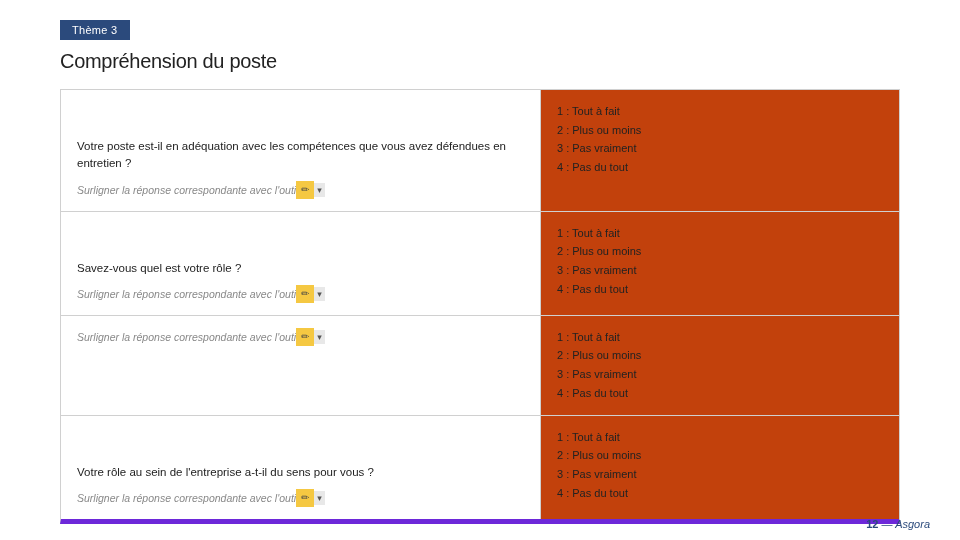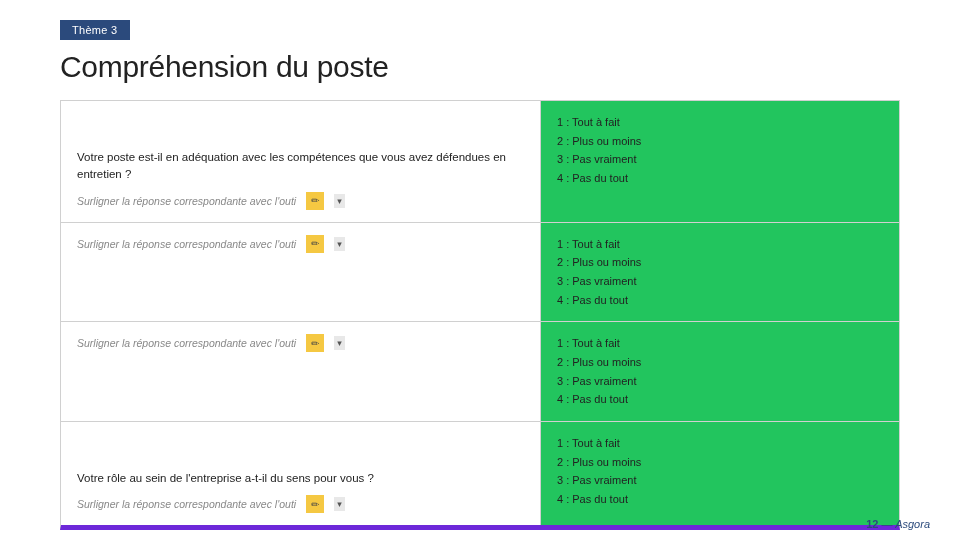--- a/index.html
+++ b/index.html
@@ -25,21 +25,21 @@
       background: #2b4a7c;
       color: #ffffff;
       font-size: 11px;
       padding: 4px 12px;
       margin-bottom: 10px;
       font-weight: 500;
       letter-spacing: 0.3px;
     }
 
     .page-title {
-      font-size: 30px;
+      font-size: 20px;
       font-weight: 300;
       color: #222;
       margin-bottom: 16px;
       letter-spacing: -0.3px;
     }
 
     .questions-container {
       width: 100%;
     }
 
@@ -64,21 +64,21 @@
       font-size: 11.5px;
       color: #222;
       line-height: 1.5;
       margin-bottom: 8px;
       margin-top: 36px;
     }
 
     .highlight-area {
       display: flex;
       align-items: center;
-      gap: 10px;
+      gap: 0;
       margin-top: 0;
     }
 
     .highlight-label {
       font-style: italic;
       font-size: 10.5px;
       color: #888;
     }
 
     .pencil-icon {
@@ -96,21 +96,21 @@
       display: inline-block;
       font-size: 9px;
       color: #555;
       background: #e8e8e8;
       padding: 2px 3px;
     }
 
     .question-right {
       flex: 1;
       padding: 12px 16px;
-      background: #22c55e;
+      background: #c2410c;
     }
 
     .answer-option {
       font-size: 11px;
       color: #222;
       line-height: 1.7;
     }
 
     .footer {
       position: absolute;
@@ -148,20 +148,21 @@
         </div>
         <div class="question-right">
           <div class="answer-option">1 : Tout à fait</div>
           <div class="answer-option">2 : Plus ou moins</div>
           <div class="answer-option">3 : Pas vraiment</div>
           <div class="answer-option">4 : Pas du tout</div>
         </div>
       </div>
       <div class="question-row">
         <div class="question-left">
+          <div class="question-text">Savez-vous quel est votre rôle ?</div>
           <div class="highlight-area">
             <span class="highlight-label">Surligner la réponse correspondante avec l'outi</span>
             <span class="pencil-icon">✏</span>
             <span class="dropdown-arrow">▾</span>
           </div>
         </div>
         <div class="question-right">
           <div class="answer-option">1 : Tout à fait</div>
           <div class="answer-option">2 : Plus ou moins</div>
           <div class="answer-option">3 : Pas vraiment</div>

